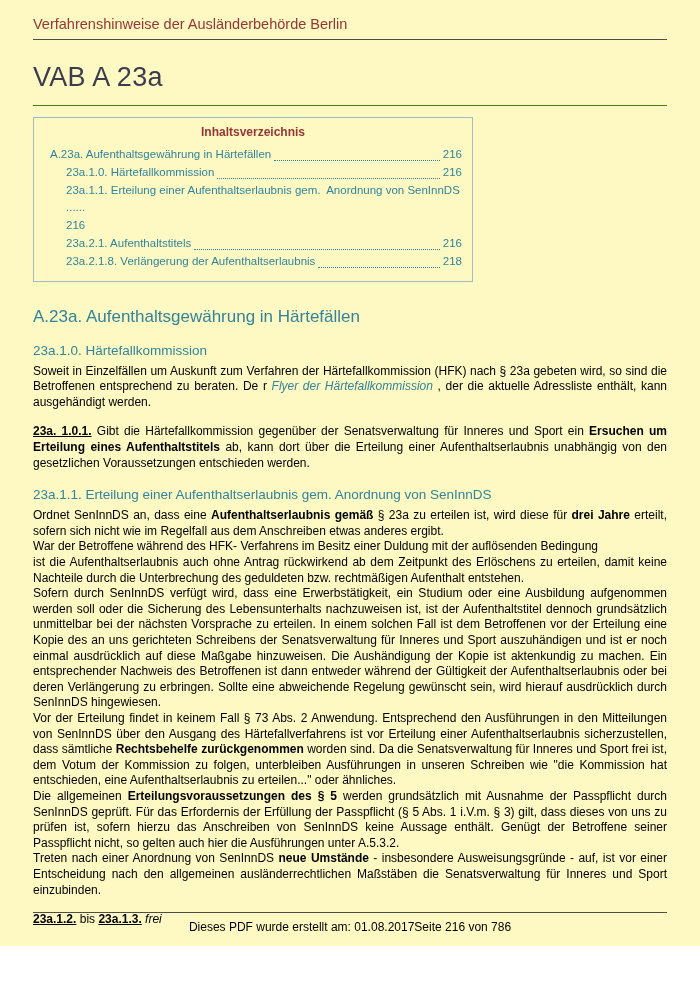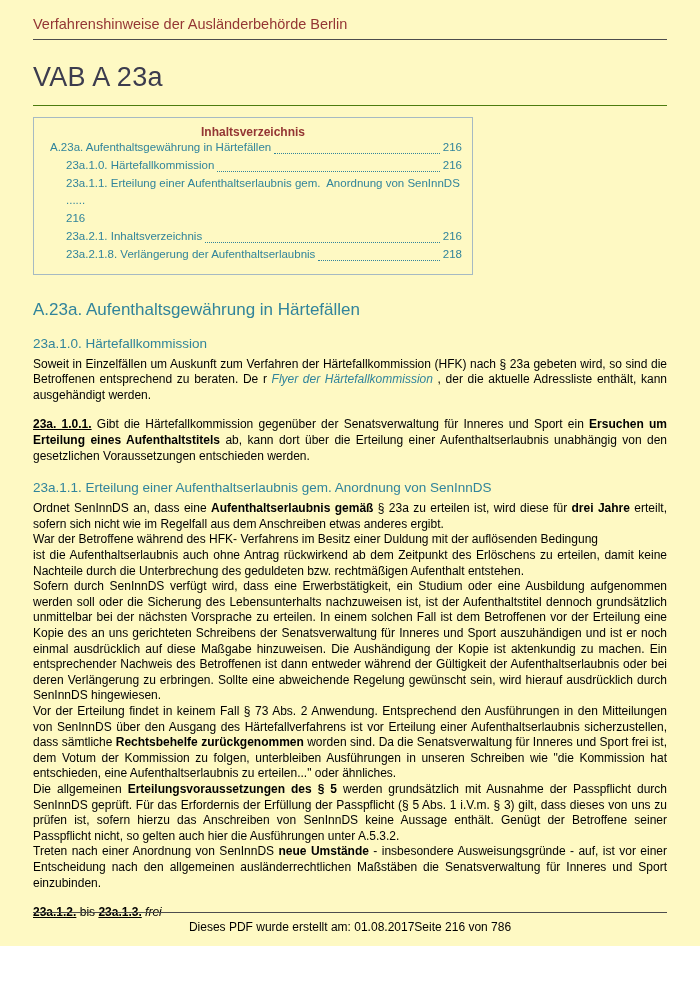--- a/index.html
+++ b/index.html
@@ -5,21 +5,21 @@
   * { box-sizing: border-box; }
   html, body { margin: 0; padding: 0; background: #ffffff; }
   body { width: 700px; font-family: "Liberation Sans", sans-serif; color: #000; }
   .page { position: relative; width: 700px; height: 946px; padding: 12px 33px 44px 33px; overflow: hidden; background: #fef9c3; }
 
   .doc-header { color: #943634; font-size: 14.5px; padding: 4px 0 7px 0; border-bottom: 1px solid #4d4d4d; }
 
   .doc-title { color: #3c3c4e; font-size: 27px; font-weight: 400; letter-spacing: 0.3px; padding: 22px 0 12px 0; border-bottom: 1px solid #4d7c0f; }
 
   .toc-box { width: 440px; border: 1px solid #a6bac3; margin-top: 11px; padding: 7px 10px 10px 10px; }
-  .toc-title { text-align: center; color: #943634; font-weight: bold; font-size: 12px; }
+  .toc-title { text-align: center; color: #943634; font-weight: bold; font-size: 12px; margin-bottom: 7px; }
   .toc-row { color: #31849b; font-size: 11.5px; line-height: 1.55; }
   .toc-row:not(.wrapped) { display: flex; align-items: flex-end; }
   .toc-row.lvl0 { padding-left: 6px; }
   .toc-row.lvl1 { padding-left: 22px; }
   .toc-label { white-space: pre-wrap; }
   .toc-leader { flex: 1; border-bottom: 1px dotted #31849b; margin: 0 3px 3px 3px; min-width: 12px; }
   .toc-page.block { display: block; }
 
   .heading-h1 { color: #31849b; font-size: 17px; font-weight: 400; margin: 25px 0 13px 0; }
   .heading-h2 { color: #31849b; font-size: 13.5px; font-weight: 400; margin: 16px 0 6px 0; }
@@ -52,21 +52,21 @@
           <span class="toc-leader"></span>
           <span class="toc-page">216</span>
         </div>
         <div class="toc-row lvl1">
           <span class="toc-label">23a.1.0. Härtefallkommission</span>
           <span class="toc-leader"></span>
           <span class="toc-page">216</span>
         </div>
         <div class="toc-row lvl1 wrapped"><span class="toc-label">23a.1.1. Erteilung einer Aufenthaltserlaubnis gem.  Anordnung von SenInnDS  ......</span><span class="toc-page block">216</span></div>
         <div class="toc-row lvl1">
-          <span class="toc-label">23a.2.1. Inhaltsverzeichnis</span>
+          <span class="toc-label">23a.2.1. Aufenthaltstitels</span>
           <span class="toc-leader"></span>
           <span class="toc-page">216</span>
         </div>
         <div class="toc-row lvl1">
           <span class="toc-label">23a.2.1.8. Verlängerung der Aufenthaltserlaubnis</span>
           <span class="toc-leader"></span>
           <span class="toc-page">218</span>
         </div>
       </div>
   </div>

